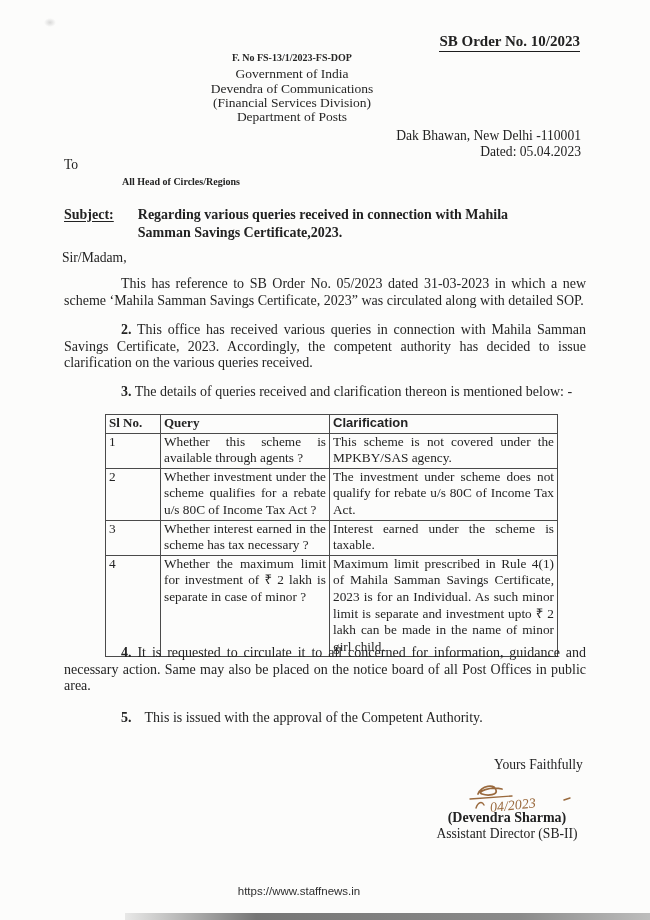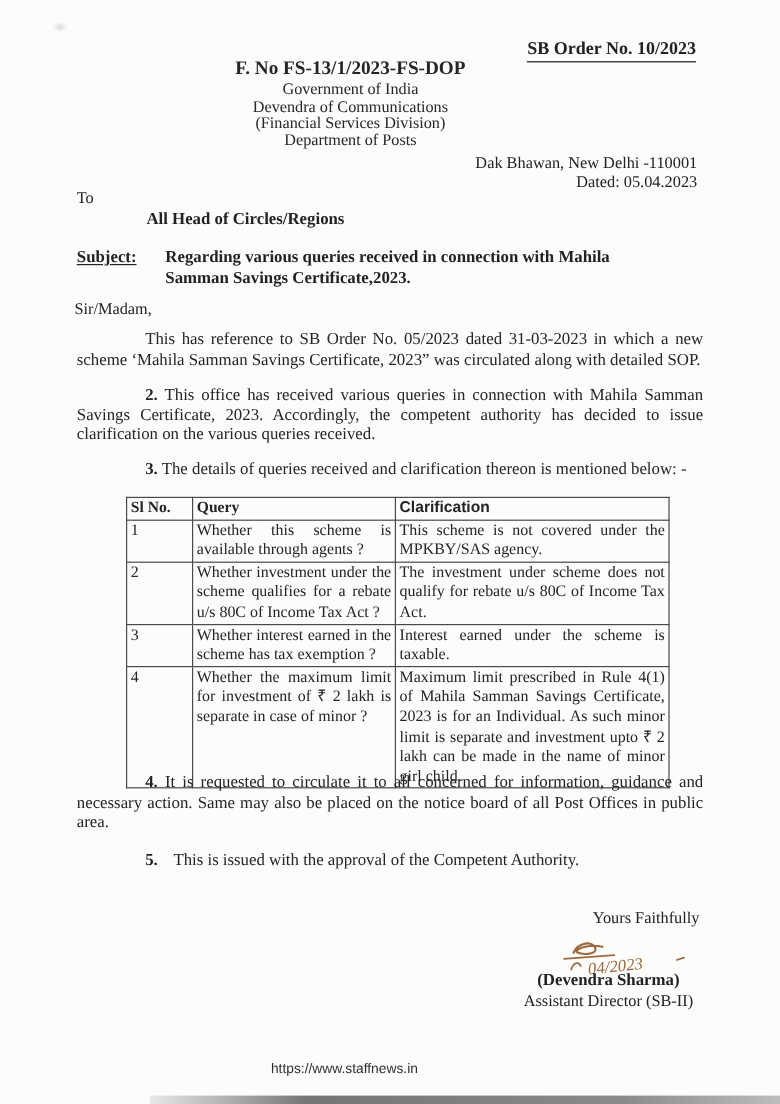--- a/index.html
+++ b/index.html
@@ -17,27 +17,27 @@
   }
   .order-no {
     position:absolute; top:33px; right:70px;
     font-weight:bold; font-size:15px;
     border-bottom:1.6px solid #1d1d1d; padding-bottom:1px;
   }
   .header-block {
     position:absolute; top:51px; left:0; width:584px;
     text-align:center; line-height:14.3px; font-size:13.5px; color:#262626;
   }
-  .file-no { font-weight:bold; font-size:16px; margin-bottom:2px; }
+  .file-no { font-weight:bold; font-size:10px; margin-bottom:2px; }
   .place-date {
     position:absolute; top:128px; right:69px;
     text-align:right; font-size:13.6px; line-height:15.8px;
   }
   .to { position:absolute; top:157px; left:64px; font-size:13.6px; }
-  .addressee { position:absolute; top:176px; left:122px; font-weight:bold; font-size:14px; }
+  .addressee { position:absolute; top:176px; left:122px; font-weight:bold; font-size:10px; }
   .subject-row {
     position:absolute; top:206px; left:64px; width:495px;
     display:flex; font-weight:bold; font-size:14px; line-height:17.5px;
   }
   .subject-label { text-decoration:underline; text-underline-offset:2px; flex:0 0 auto; }
   .subject-text { margin-left:24px; width:408px; }
   .salutation { position:absolute; top:250px; left:62px; font-size:13.6px;font-family:Liberation Serif, serif; }
   .para {
     position:absolute; left:64px; width:522px;
     font-size:14px; line-height:16.6px; text-align:justify; color:#242424;
@@ -64,21 +64,21 @@
   .col-query { width:169px; }
   .col-clar { width:228px; }
   th.hdr-clar { font-family:"Liberation Sans", sans-serif; font-size:13px; }
   td.cell-q, td.cell-c { text-align:justify; }
   .valediction { position:absolute; top:757px; left:494px; font-size:13.6px; }
   .sig-block { position:absolute; top:782px; right:58px; width:170px; text-align:center; }
   .sig-scribble { display:block; margin:0 auto -6px 38px; }
   .signatory { font-weight:bold; font-size:14px; }
   .designation { font-size:13.6px; }
   .footer-url {
-    position:absolute; top:885px; left:0; width:550px; text-align:center;
+    position:absolute; top:885px; left:12px; width:550px; text-align:center;
     font-family:"Liberation Sans", sans-serif; font-size:11.5px; color:#2e2e2e;padding-left:24px;
   }
   .footer-url a { color:#2e2e2e; text-decoration:none; }
   .bottom-bar {
     position:absolute; bottom:0; left:125px; right:0; height:7px;
     background:linear-gradient(90deg, rgba(90,90,90,.12), rgba(45,45,45,.65) 25%, rgba(45,45,45,.55) 75%, rgba(95,95,95,.4));
   }
 </style>
 </head>
 <body>
@@ -135,21 +135,21 @@
       <td class="cell-q">Whether this scheme is available through agents ?</td>
       <td class="cell-c">This scheme is not covered under the MPKBY/SAS agency.</td>
     </tr>
     <tr>
       <td>2</td>
       <td class="cell-q">Whether investment under the scheme qualifies for a rebate u/s 80C of Income Tax Act ?</td>
       <td class="cell-c">The investment under scheme does not qualify for rebate u/s 80C of Income Tax Act.</td>
     </tr>
     <tr>
       <td>3</td>
-      <td class="cell-q">Whether interest earned in the scheme has tax exemption ?</td>
+      <td class="cell-q">Whether interest earned in the scheme has tax necessary ?</td>
       <td class="cell-c">Interest earned under the scheme is taxable.</td>
     </tr>
     <tr>
       <td>4</td>
       <td class="cell-q">Whether the maximum limit for investment of ₹ 2 lakh is separate in case of minor ?</td>
       <td class="cell-c">Maximum limit prescribed in Rule 4(1) of Mahila Samman Savings Certificate, 2023 is for an Individual.  As such minor limit is separate and investment upto ₹ 2 lakh can be made in the name of  minor girl child.</td>
     </tr>
   </tbody>
 </table>
 

